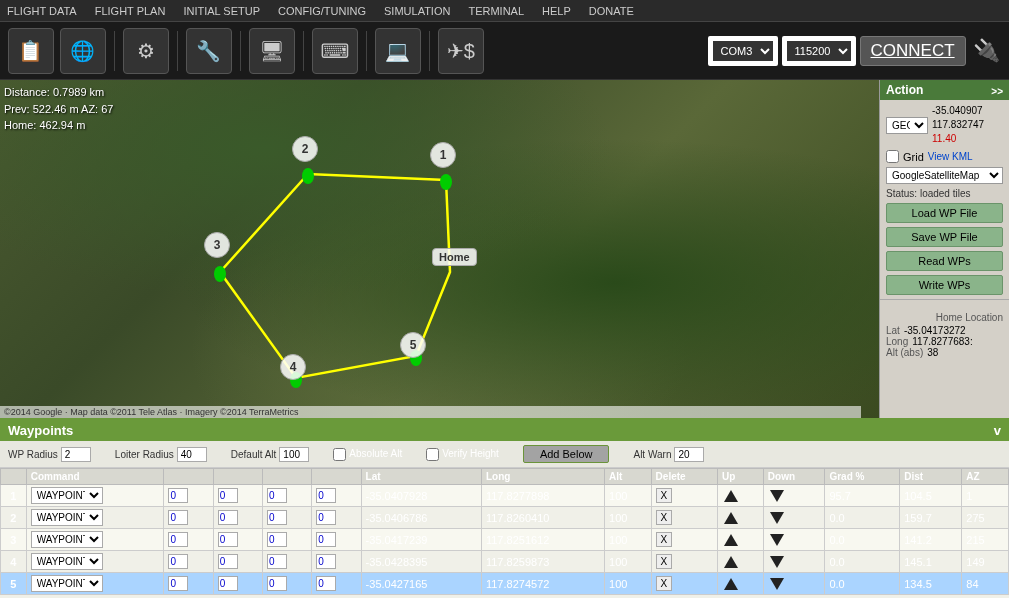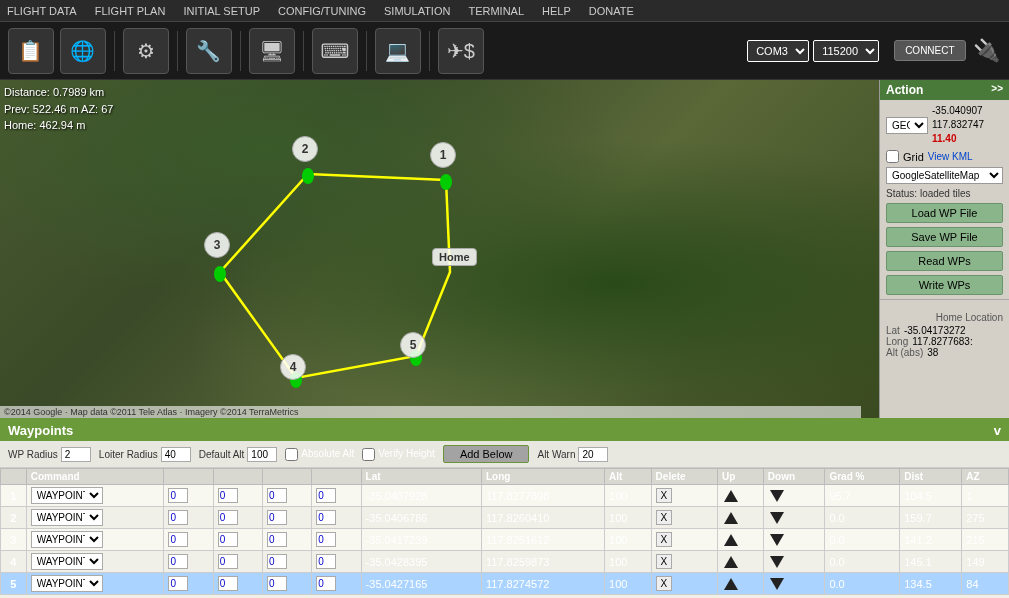--- a/index.html
+++ b/index.html
@@ -53,35 +53,36 @@
     .toolbar-sep { width: 1px; height: 40px; background: #444; margin: 0 2px; }
 
     .port-group {
       display: flex;
       align-items: center;
       gap: 4px;
       margin-left: auto;
     }
     .port-select {
       background: #333;
-      border: 1px solid #ffffff;
+      border: 5px solid #ffffff;
       color: #fff;
       padding: 3px 4px;
       font-size: 11px;
       border-radius: 2px;
     }
     .connect-btn {
       background: #555;
       border: 1px solid #777;
       color: #fff;
       padding: 4px 10px;
-      font-size: 10px;
+      font-size: 17px;
       border-radius: 3px;
       cursor: pointer;
-      margin-left: 11px;
+      margin-left: 0;
+      text-decoration: underline;
     }
 
     
     .main-content {
       display: flex;
       height: calc(598px - 22px - 58px - 180px);
       position: relative;
     }
 
     
@@ -189,21 +190,21 @@
       flex-direction: column;
       color: #000;
     }
     .action-header {
       background: #4a7a3a;
       color: #fff;
       padding: 3px 6px;
       font-size: 12px;
       font-weight: bold;
       display: flex;
-      align-items: flex-start;
+      align-items: flex-end;
       justify-content: space-between;
     }
     .action-header-chevron { font-size: 10px; }
     .action-body {
       padding: 4px 6px;
       display: flex;
       flex-direction: column;
       gap: 4px;
     }
     .coord-row {
@@ -218,21 +219,21 @@
       padding: 1px;
       width: 42px;
     }
     .coord-values {
       font-size: 10px;
       line-height: 1.4;
       color: #000;
     }
     .coord-alt {
       color: #cc0000;
-      font-weight: bold;
+      font-weight: normal;
     }
     .grid-row {
       display: flex;
       align-items: center;
       gap: 4px;
       font-size: 11px;
     }
     .map-type-select {
       background: #fff;
       border: 1px solid #999;
@@ -287,21 +288,21 @@
       padding: 3px 8px;
       font-size: 13px;
       font-weight: bold;
       display: flex;
       align-items: center;
       justify-content: space-between;
     }
     .wp-controls {
       display: flex;
       align-items: center;
-      gap: 8px;
+      gap: 24px;
       padding: 4px 8px;
       background: #e8e8e0;
       border-bottom: 1px solid #ccc;
       flex-wrap: wrap;
     }
     .wp-ctrl-group {
       display: flex;
       align-items: center;
       gap: 3px;
       font-size: 10px;

